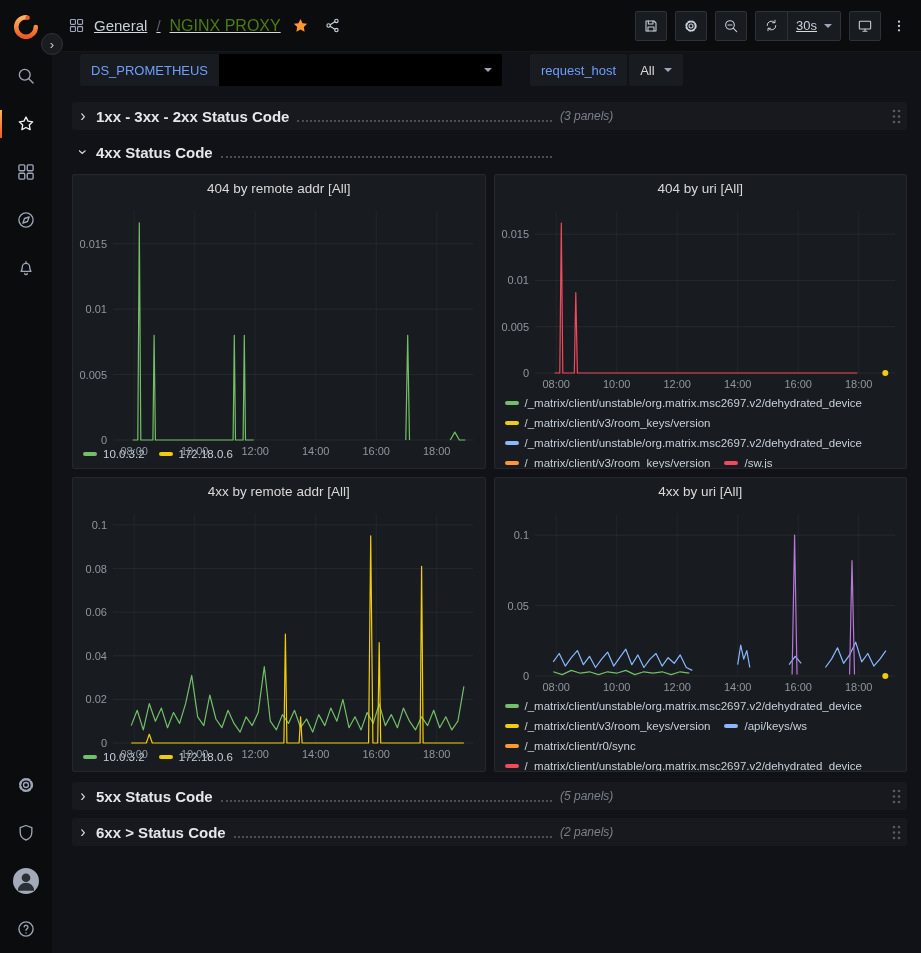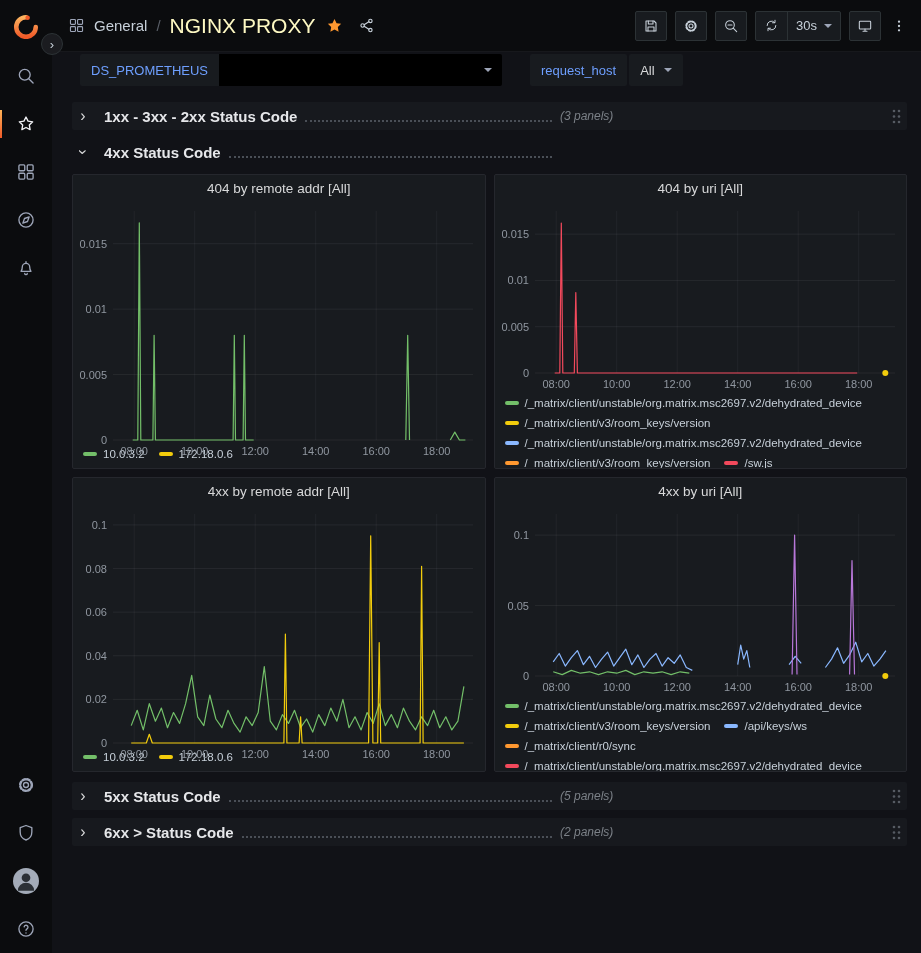--- a/index.html
+++ b/index.html
@@ -16,26 +16,26 @@
   .nav-item { height: 48px; width: 100%; display: flex; align-items: center; justify-content: center; color: #9DA5B8; cursor: pointer; position: relative; }
   .nav-item.active { color: #f2f3f6; }
   .nav-item.active::before { content: ""; position: absolute; left: 0; top: 10px; bottom: 10px; width: 2px; background: linear-gradient(180deg, #FFB357, #F05A28); }
   .spacer { flex: 1; }
   .expand-btn { position: absolute; left: 41px; top: 33px; width: 22px; height: 22px; border-radius: 50%; background: #1b1c20; border: 1px solid #2c3235; color: #c7d0d9; display: flex; align-items: center; justify-content: center; font-size: 13px; line-height: 1; z-index: 20; cursor: pointer; }
   .avatar-circle { width: 26px; height: 26px; border-radius: 50%; background: #A3ABB8; display: flex; align-items: flex-end; justify-content: center; overflow: hidden; }
 
   
   .main { flex: 1; display: flex; flex-direction: column; min-width: 0; }
 
-  .topbar { height: 52px; flex: none; background: #0b0c0e; display: flex; align-items: center; padding: 0 12px 0 16px; gap: 0; border-bottom: 1px solid #17181c; }
+  .topbar { height: 52px; flex: none; background: #0b0c0e; display: flex; align-items: center; padding: 0 12px 0 16px; gap: 0; border-bottom: 1px solid #17181c; text-decoration: underline; }
   .crumb { display: flex; align-items: center; gap: 9px; }
   .crumb-icon { color: #9DA5B8; display: flex; }
   .crumb-section { font-size: 15px; color: #c7d0d9; cursor: pointer; }
   .crumb-sep { color: #5a5f68; font-size: 15px; }
-  .crumb-title { font-size: 21px; font-weight: 500; color: #fef9c3; }
+  .crumb-title { font-size: 16px; font-weight: 500; color: #4d7c0f; }
   .fav-star { color: #FF9830; display: flex; cursor: pointer; margin-left: 2px; }
   .share-ic { color: #c7d0d9; display: flex; cursor: pointer; margin-left: 6px; }
 
   .toolbar { margin-left: auto; display: flex; align-items: center; gap: 8px; }
   .icon-btn { height: 30px; min-width: 30px; padding: 0 7px; background: #181b1f; border: 1px solid #2c3235; border-radius: 2px; color: #c7d0d9; display: flex; align-items: center; justify-content: center; gap: 7px; cursor: pointer; font-size: 13px; }
   .tz { font-size: 11px; color: #9DA5B8; }
   .caret { width: 0; height: 0; border-left: 4px solid transparent; border-right: 4px solid transparent; border-top: 4px solid #9DA5B8; flex: none; }
   .combo { display: flex; align-items: stretch; height: 30px; background: #181b1f; border: 1px solid #2c3235; border-radius: 2px; color: #c7d0d9; }
   .combo-seg { display: flex; align-items: center; padding: 0 8px; gap: 7px; cursor: pointer; font-size: 13px; }
   .combo-seg + .combo-seg { border-left: 1px solid #2c3235; align-items: center; }
@@ -47,21 +47,21 @@
   .var-group2 { margin-left: 28px; display: flex; gap: 2px; }
   .var-value { height: 32px; display: flex; align-items: center; gap: 9px; padding: 0 11px; background: #181b1f; color: #d8d9da; font-size: 13px; border-radius: 2px; cursor: pointer; }
 
   
   .dash { flex: 1; padding: 8px 14px 0 20px; overflow: hidden; }
   .row-header { height: 28px; display: flex; align-items: center; cursor: pointer; border-radius: 2px; padding: 0 6px 0 2px; margin-bottom: 8px; }
   .row-header.collapsed { background: #17191e; }
   .row-left { display: flex; align-items: center; width: 486px; min-width: 0; }
   .chev { width: 18px; color: #d8d9da; font-size: 16px; line-height: 1; display: flex; justify-content: center; flex: none; }
   .chev.down { transform: rotate(90deg); }
-  .row-title { font-size: 15px; font-weight: 600; color: #e6e7ea; margin-left: 12px; white-space: nowrap; }
+  .row-title { font-size: 15px; font-weight: 600; color: #e6e7ea; margin-left: 4px; white-space: nowrap; }
   .leader { flex: 1; border-bottom: 2px dotted #4a4f57; margin: 9px 8px 0; }
   .row-count { font-size: 12px; font-style: italic; color: #7b8087; white-space: nowrap; }
   .drag { margin-left: auto; display: flex; cursor: grab; }
 
   .panel-grid { display: grid; grid-template-columns: 1fr 1fr; gap: 8px; margin: 8px 0 10px; }
   .panel { height: 295px; background: #181b1f; border: 1px solid #25272d; border-radius: 2px; display: flex; flex-direction: column; overflow: hidden; }
   .panel-title { height: 28px; line-height: 28px; flex: none; text-align: center; font-size: 13.5px; font-weight: 500; color: #d8d9da; cursor: pointer; white-space: nowrap; overflow: hidden; }
   .chart { flex: 1; min-height: 0; position: relative; }
   .chart svg { position: absolute; inset: 0; }
   .legend-tall .chart { flex: none; height: 190px; }

